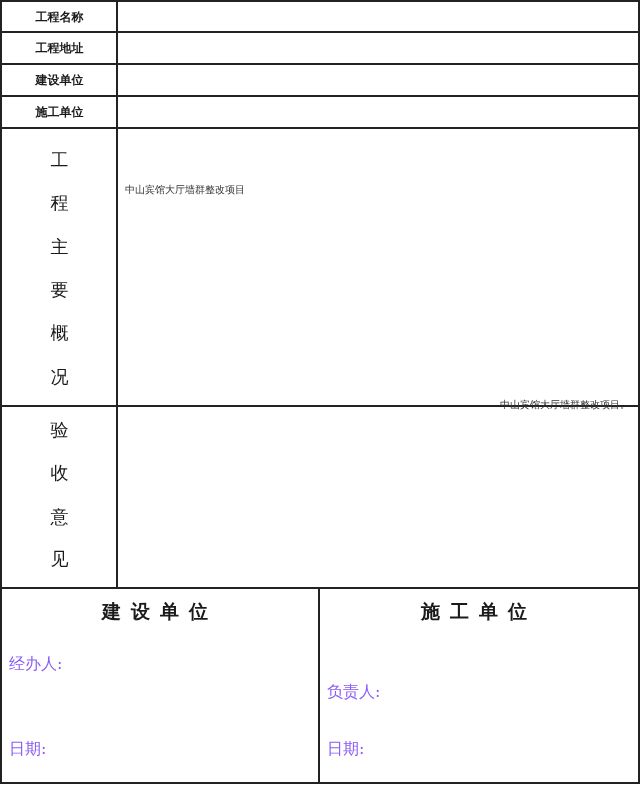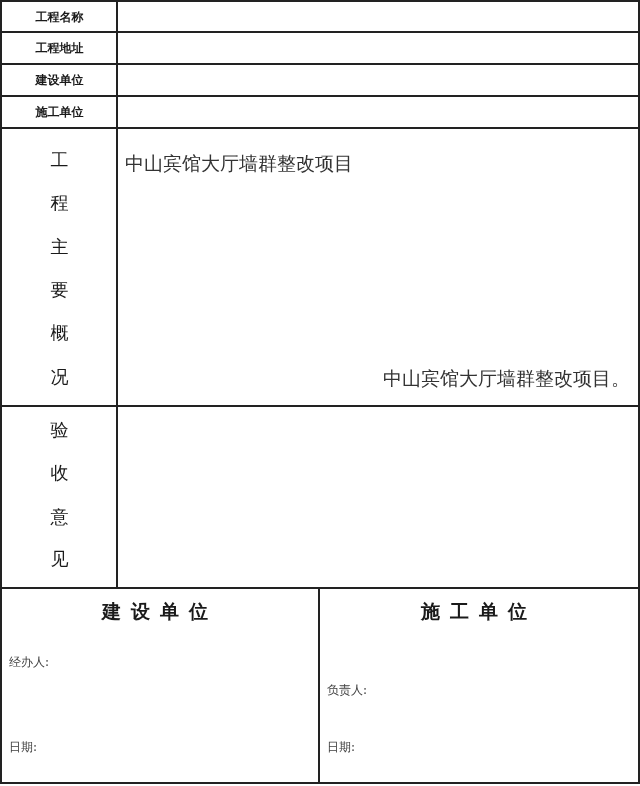--- a/index.html
+++ b/index.html
@@ -5,24 +5,24 @@
   html, body { margin: 0; padding: 0; background: #ffffff; }
   body { width: 640px; height: 786px; position: relative; overflow: hidden;
          font-family: "DejaVu Serif", serif; color: #1a1a1a; }
   .line { position: absolute; background: #222; }
   .h { height: 2px; }
   .v { width: 2px; }
   .lbl { position: absolute; left: 2px; width: 115px; text-align: center;
          font-family: "DejaVu Sans", sans-serif; font-weight: bold; font-size: 12px; line-height: 30px; }
   .vchar { position: absolute; left: 2px; width: 115px; text-align: center;
            font-family: "DejaVu Sans", sans-serif; font-size: 18px; }
-  .body-text { position: absolute; font-size: 19px; color: #333; }
+  .body-text { position: absolute; font-size: 10px; color: #333; margin-top: 32px; }
   .sig-title { position: absolute; font-family: "DejaVu Sans", sans-serif; font-weight: bold;
                font-size: 19px; letter-spacing: 10px; text-align: center; }
-  .sig-field { position: absolute; font-size: 12px; color: #404040; }
+  .sig-field { position: absolute; font-size: 16px; color: #8b5cf6; }
   .cell { position: absolute; }
 </style>
 </head>
 <body>
 
 <div class="line h" style="left:0;top:0;width:640px;"></div>
 <div class="line h" style="left:0;top:31px;width:640px;"></div>
 <div class="line h" style="left:0;top:63px;width:640px;"></div>
 <div class="line h" style="left:0;top:95px;width:640px;"></div>
 <div class="line h" style="left:0;top:127px;width:640px;"></div>

